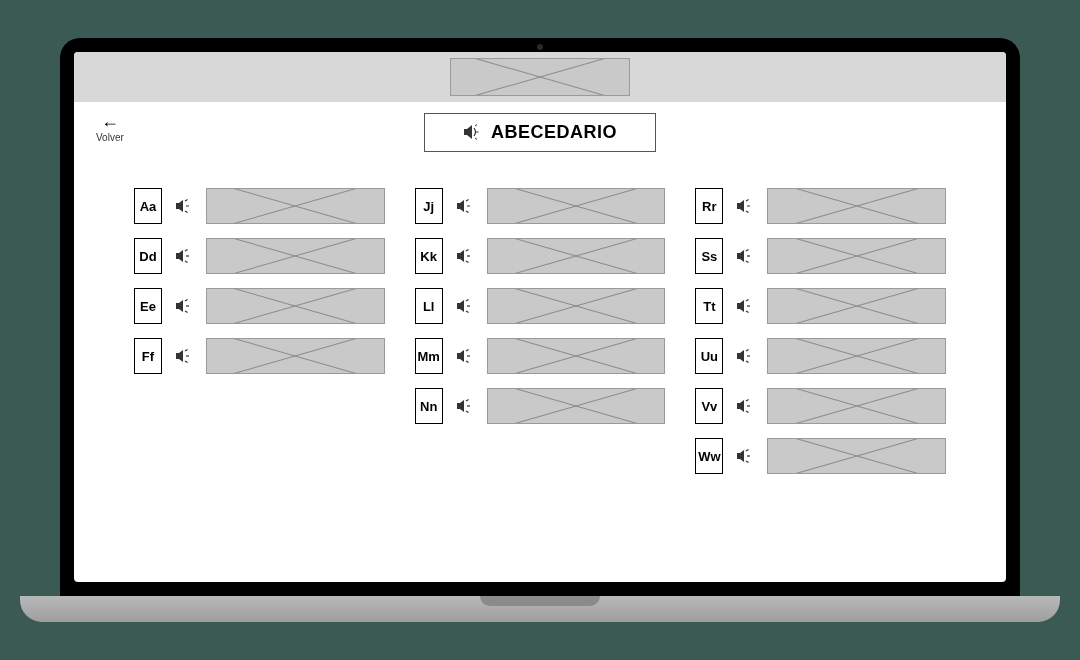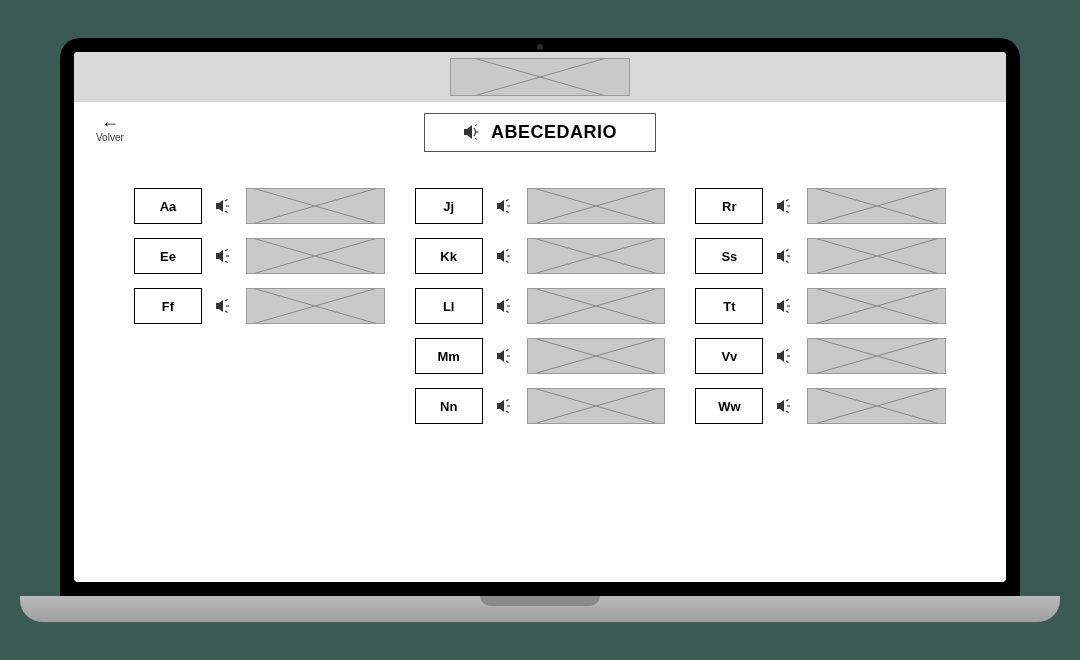--- a/index.html
+++ b/index.html
@@ -23,21 +23,21 @@
     .back-btn .lbl { font-size:10px; color:#333; margin-top:2px; }
 
     .title-box { border:1.5px solid #555; padding:8px 38px; display:flex; align-items:center; gap:10px; }
     .title-box .ttl { font-weight:bold; font-size:18px; letter-spacing:0.5px; }
 
     .content { padding:26px 60px 10px; height:calc(100% - 110px); overflow:hidden; }
     .columns { display:flex; justify-content:space-between; gap:30px; }
     .col { display:flex; flex-direction:column; gap:14px; flex:1; }
 
     .row { display:flex; align-items:center; gap:10px; }
-    .letter-box { width:68px; height:36px; border:1.5px solid #000; display:flex; align-items:center; justify-content:center; font-weight:bold; font-size:13px; background:#fff; }
+    .letter-box { width:28px; height:36px; border:1.5px solid #000; display:flex; align-items:center; justify-content:center; font-weight:bold; font-size:13px; background:#fff; }
     .speaker-btn { width:24px; display:flex; align-items:center; justify-content:center; cursor:pointer; }
     .img-ph { flex:1; height:36px; }
 
     .placeholder { background:#c9c9c9; border:1px solid #9a9a9a; position:relative; overflow:hidden; }
     .placeholder::before, .placeholder::after {
       content:""; position:absolute; top:50%; left:50%; width:150%; height:1px; background:#8a8a8a;
     }
     .placeholder::before { transform:translate(-50%,-50%) rotate(16deg); }
     .placeholder::after  { transform:translate(-50%,-50%) rotate(-16deg); }
 
@@ -86,20 +86,34 @@
                       <path d="M1 4 L4 4 L8 1 L8 13 L4 10 L1 10 Z" fill="#333"></path>
                       <line x1="10" y1="2" x2="12.5" y2="0.5" stroke="#333" stroke-width="1.2"></line>
                       <line x1="11" y1="7" x2="14" y2="7" stroke="#333" stroke-width="1.2"></line>
                       <line x1="10" y1="12" x2="12.5" y2="13.5" stroke="#333" stroke-width="1.2"></line>
                     </svg>
                   </span>
                 </div>
                 <div class="img-ph placeholder"></div>
               </div>
               <div class="row">
+                <div class="letter-box">Dd</div>
+                <div class="speaker-btn">
+                  <span class="spk-icon">
+                    <svg width="18" height="14" viewBox="0 0 18 14">
+                      <path d="M1 4 L4 4 L8 1 L8 13 L4 10 L1 10 Z" fill="#333"></path>
+                      <line x1="10" y1="2" x2="12.5" y2="0.5" stroke="#333" stroke-width="1.2"></line>
+                      <line x1="11" y1="7" x2="14" y2="7" stroke="#333" stroke-width="1.2"></line>
+                      <line x1="10" y1="12" x2="12.5" y2="13.5" stroke="#333" stroke-width="1.2"></line>
+                    </svg>
+                  </span>
+                </div>
+                <div class="img-ph placeholder"></div>
+              </div>
+              <div class="row">
                 <div class="letter-box">Ee</div>
                 <div class="speaker-btn">
                   <span class="spk-icon">
                     <svg width="18" height="14" viewBox="0 0 18 14">
                       <path d="M1 4 L4 4 L8 1 L8 13 L4 10 L1 10 Z" fill="#333"></path>
                       <line x1="10" y1="2" x2="12.5" y2="0.5" stroke="#333" stroke-width="1.2"></line>
                       <line x1="11" y1="7" x2="14" y2="7" stroke="#333" stroke-width="1.2"></line>
                       <line x1="10" y1="12" x2="12.5" y2="13.5" stroke="#333" stroke-width="1.2"></line>
                     </svg>
                   </span>
@@ -217,20 +231,34 @@
                       <line x1="10" y1="2" x2="12.5" y2="0.5" stroke="#333" stroke-width="1.2"></line>
                       <line x1="11" y1="7" x2="14" y2="7" stroke="#333" stroke-width="1.2"></line>
                       <line x1="10" y1="12" x2="12.5" y2="13.5" stroke="#333" stroke-width="1.2"></line>
                     </svg>
                   </span>
                 </div>
                 <div class="img-ph placeholder"></div>
               </div>
               <div class="row">
                 <div class="letter-box">Tt</div>
+                <div class="speaker-btn">
+                  <span class="spk-icon">
+                    <svg width="18" height="14" viewBox="0 0 18 14">
+                      <path d="M1 4 L4 4 L8 1 L8 13 L4 10 L1 10 Z" fill="#333"></path>
+                      <line x1="10" y1="2" x2="12.5" y2="0.5" stroke="#333" stroke-width="1.2"></line>
+                      <line x1="11" y1="7" x2="14" y2="7" stroke="#333" stroke-width="1.2"></line>
+                      <line x1="10" y1="12" x2="12.5" y2="13.5" stroke="#333" stroke-width="1.2"></line>
+                    </svg>
+                  </span>
+                </div>
+                <div class="img-ph placeholder"></div>
+              </div>
+              <div class="row">
+                <div class="letter-box">Uu</div>
                 <div class="speaker-btn">
                   <span class="spk-icon">
                     <svg width="18" height="14" viewBox="0 0 18 14">
                       <path d="M1 4 L4 4 L8 1 L8 13 L4 10 L1 10 Z" fill="#333"></path>
                       <line x1="10" y1="2" x2="12.5" y2="0.5" stroke="#333" stroke-width="1.2"></line>
                       <line x1="11" y1="7" x2="14" y2="7" stroke="#333" stroke-width="1.2"></line>
                       <line x1="10" y1="12" x2="12.5" y2="13.5" stroke="#333" stroke-width="1.2"></line>
                     </svg>
                   </span>
                 </div>

